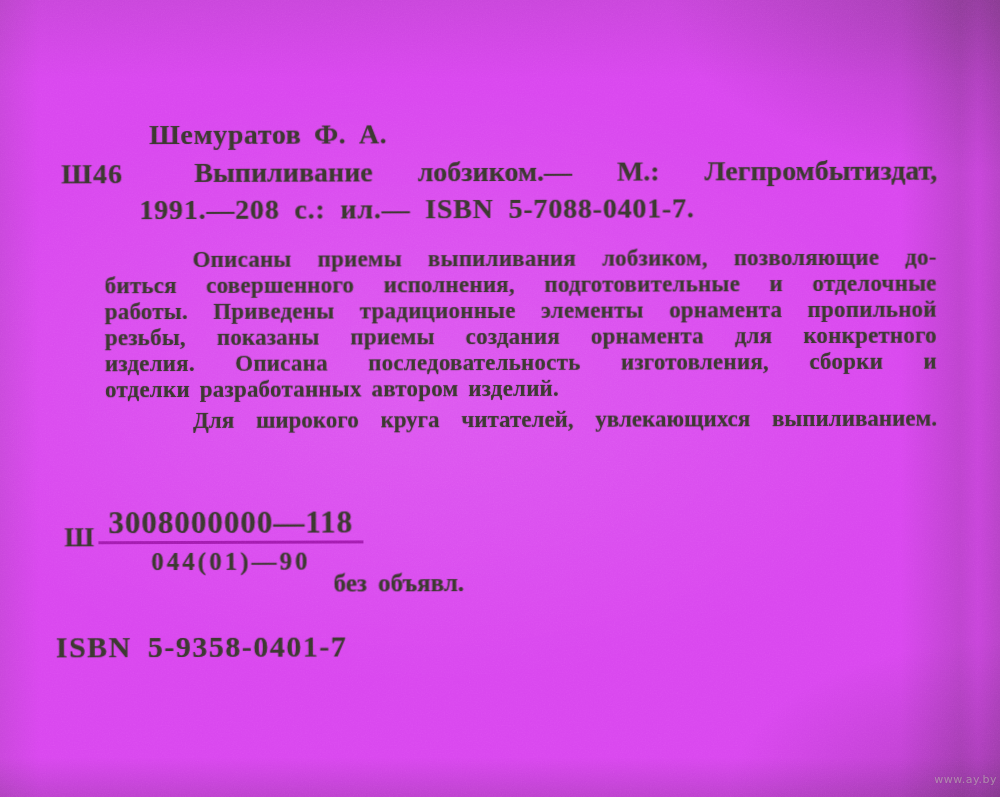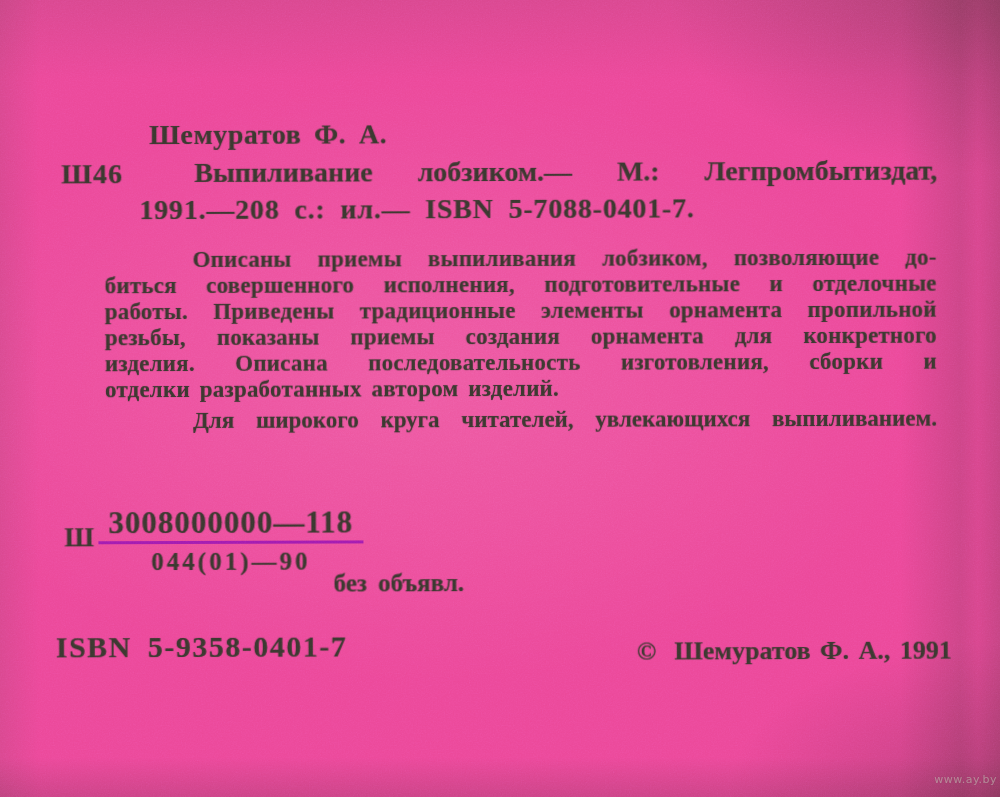--- a/index.html
+++ b/index.html
@@ -1,18 +1,18 @@
 <!DOCTYPE html>
 <html><head>
 <meta charset="utf-8">
 <style>
   html,body{margin:0;padding:0;background:#6b6c62;}
   .photo{
     position:relative;width:1000px;height:797px;overflow:hidden;
-    background:#ec4899;
+    background:#d946ef;
     font-family:"Liberation Serif","DejaVu Serif",serif;
   }
   .shading{
     position:absolute;inset:0;pointer-events:none;
     background:
       radial-gradient(ellipse 520px 280px at 99% 0%, rgba(35,40,30,0.26), rgba(0,0,0,0) 62%),
       radial-gradient(ellipse 420px 240px at 100% 100%, rgba(30,32,26,0.22), rgba(0,0,0,0) 65%),
       linear-gradient(90deg, rgba(60,62,52,0.10) 0%, rgba(0,0,0,0) 4%),
       linear-gradient(270deg, rgba(45,48,38,0.20) 0%, rgba(45,48,38,0.10) 2.2%, rgba(45,48,38,0.16) 4%, rgba(0,0,0,0) 10%),
       linear-gradient(180deg, rgba(60,64,52,0.10) 0%, rgba(0,0,0,0) 10%),
@@ -78,23 +78,20 @@
     <div class="abs audience just">Для широкого круга читателей, увлекающихся выпиливанием.</div>
 
     <div class="abs cls-letter">Ш</div>
     <div class="abs fraction">
       <div class="frac-num">3008000000—118</div>
       <div class="frac-den">044(01)—90</div>
     </div>
     <div class="abs note">без объявл.</div>
 
     <div class="abs isbn">ISBN 5-9358-0401-7</div>
-    <div class="abs copyright">
-      <span class="sym">©</span><span class="txt">Шемуратов Ф. А., 1991</span>
-    </div>
   </div>
 
   <svg class="grain" width="1000" height="797" aria-hidden="true">
     <filter id="grainF">
       <feTurbulence type="fractalNoise" baseFrequency="0.75" numOctaves="2" seed="11" stitchTiles="stitch"></feTurbulence>
       <feColorMatrix type="saturate" values="0"></feColorMatrix>
       <feComponentTransfer>
           <feFuncA type="linear" slope="0.35" intercept="0"></feFuncA>
         </feComponentTransfer>
     </filter>

